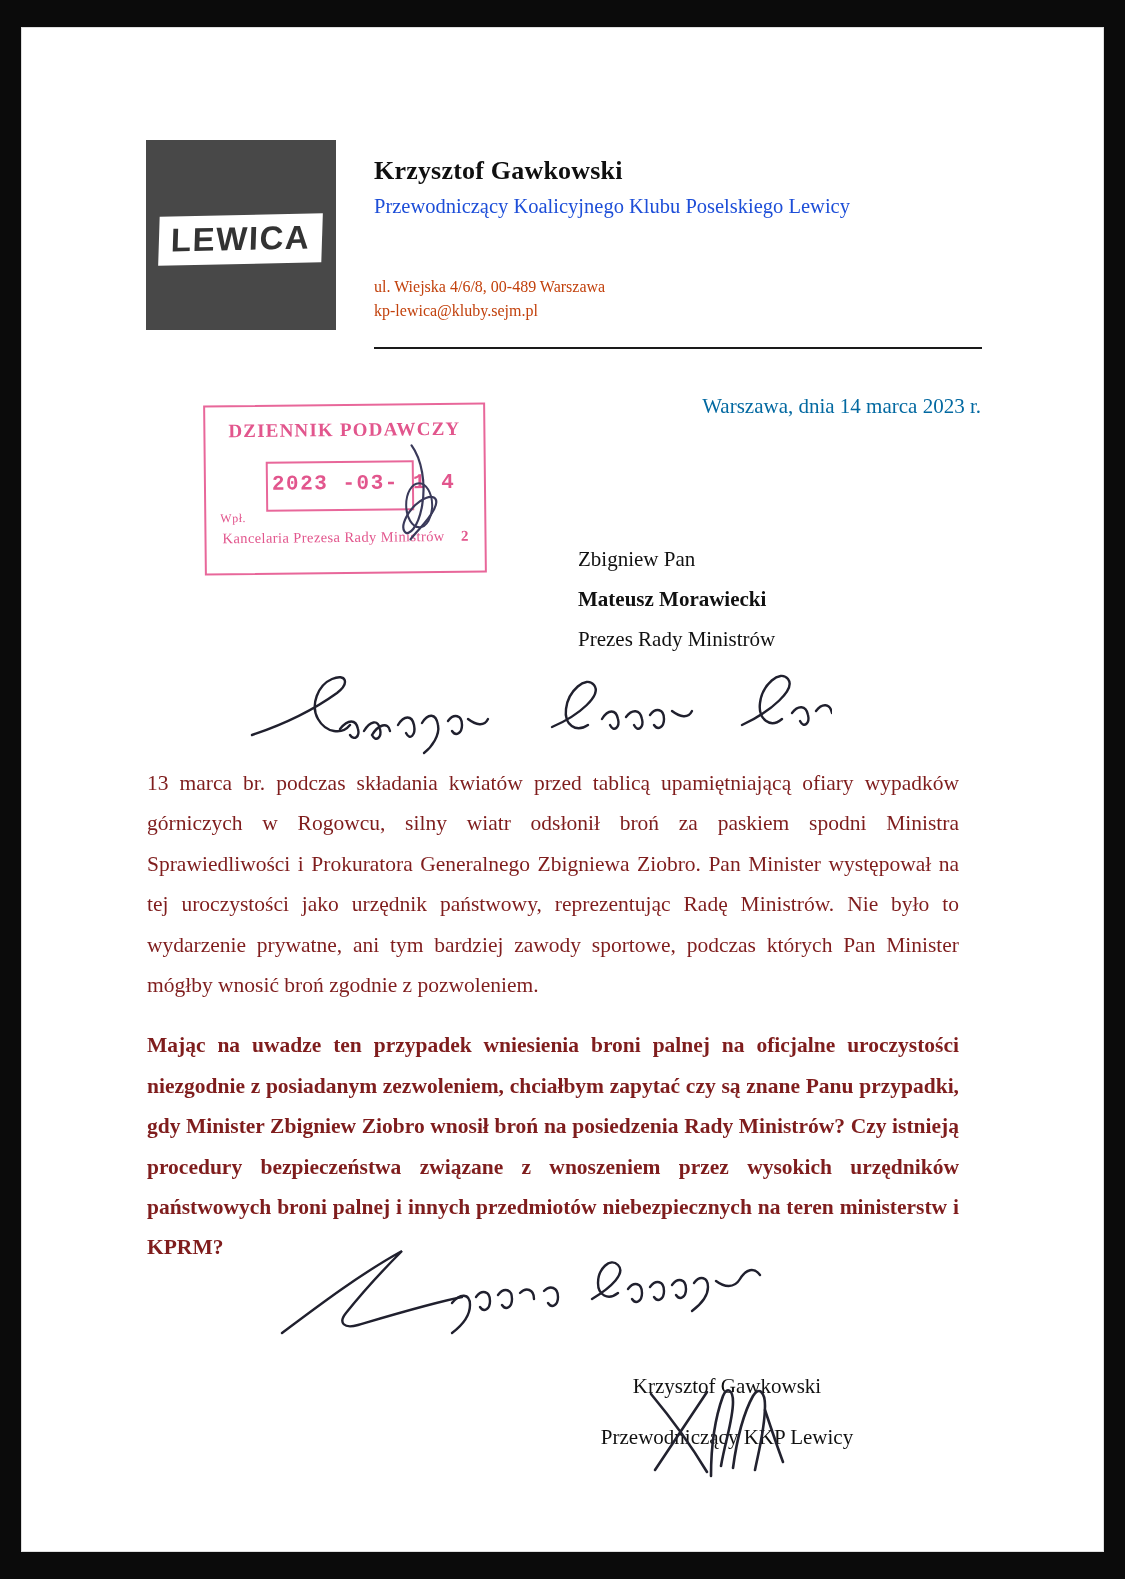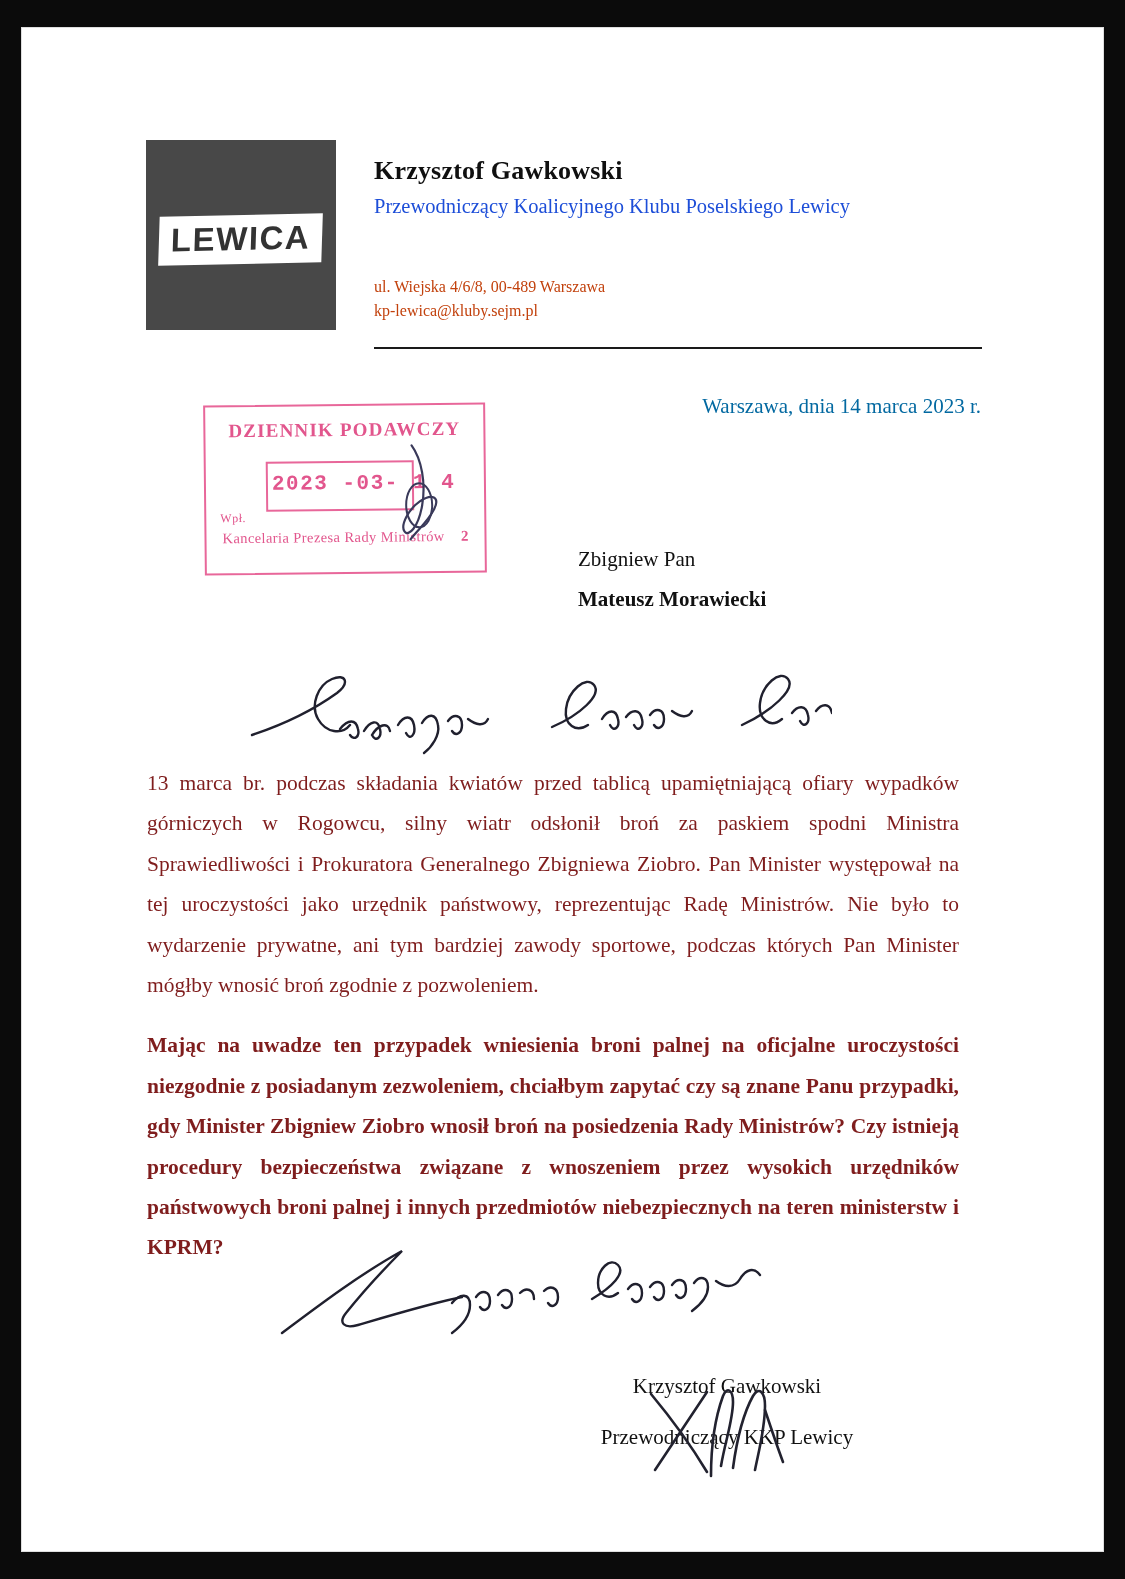--- a/index.html
+++ b/index.html
@@ -276,20 +276,21 @@
         <path d="M30 6 C40 20 44 44 40 66 C36 88 26 98 22 92 C18 86 26 70 38 62 C50 54 58 58 52 70 C46 82 34 92 28 100" fill="none" stroke="#3a3a5a" stroke-width="2.2" stroke-linecap="round"></path>
         <ellipse cx="37" cy="66" rx="13" ry="22" fill="none" stroke="#3a3a5a" stroke-width="2"></ellipse>
       </svg>
     </div>
 
     <div class="doc-date">Warszawa, dnia 14 marca 2023 r.</div>
 
     <div class="addressee">
       <div>Zbigniew Pan</div>
       <div class="strong">Mateusz Morawiecki</div>
+      <div>Prezes Rady Ministrów</div>
     </div>
 
     <svg class="salutation-hw" viewBox="0 0 700 100">
       <title>Szanowny Panie Premierze.</title>
       <g fill="none" stroke="#20202e" stroke-width="2.4" stroke-linecap="round">
         <path d="M120 72 C150 62 180 48 205 30 C218 20 214 10 200 16 C186 22 178 42 186 56 C194 70 210 72 218 62"></path>
         <path d="M208 66 C216 56 224 56 226 66 C228 74 222 78 218 72"></path>
         <path d="M232 68 C238 58 246 56 248 66 C250 74 244 80 240 72 C246 62 256 58 258 68"></path>
         <path d="M266 62 C272 52 280 52 282 62 C284 72 278 78 274 70"></path>
         <path d="M290 60 C296 50 304 50 306 62 C308 72 300 84 292 90"></path>

